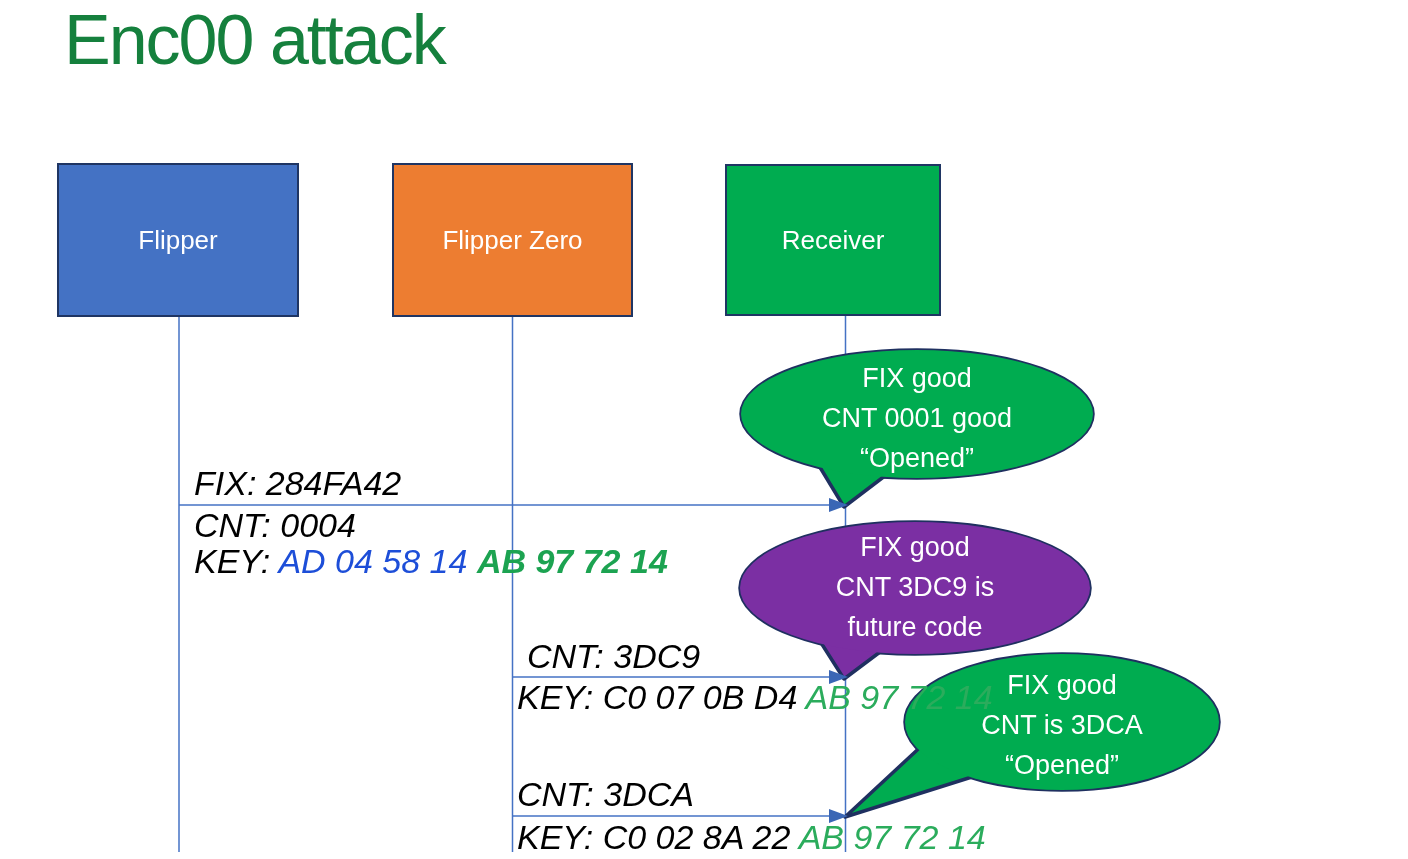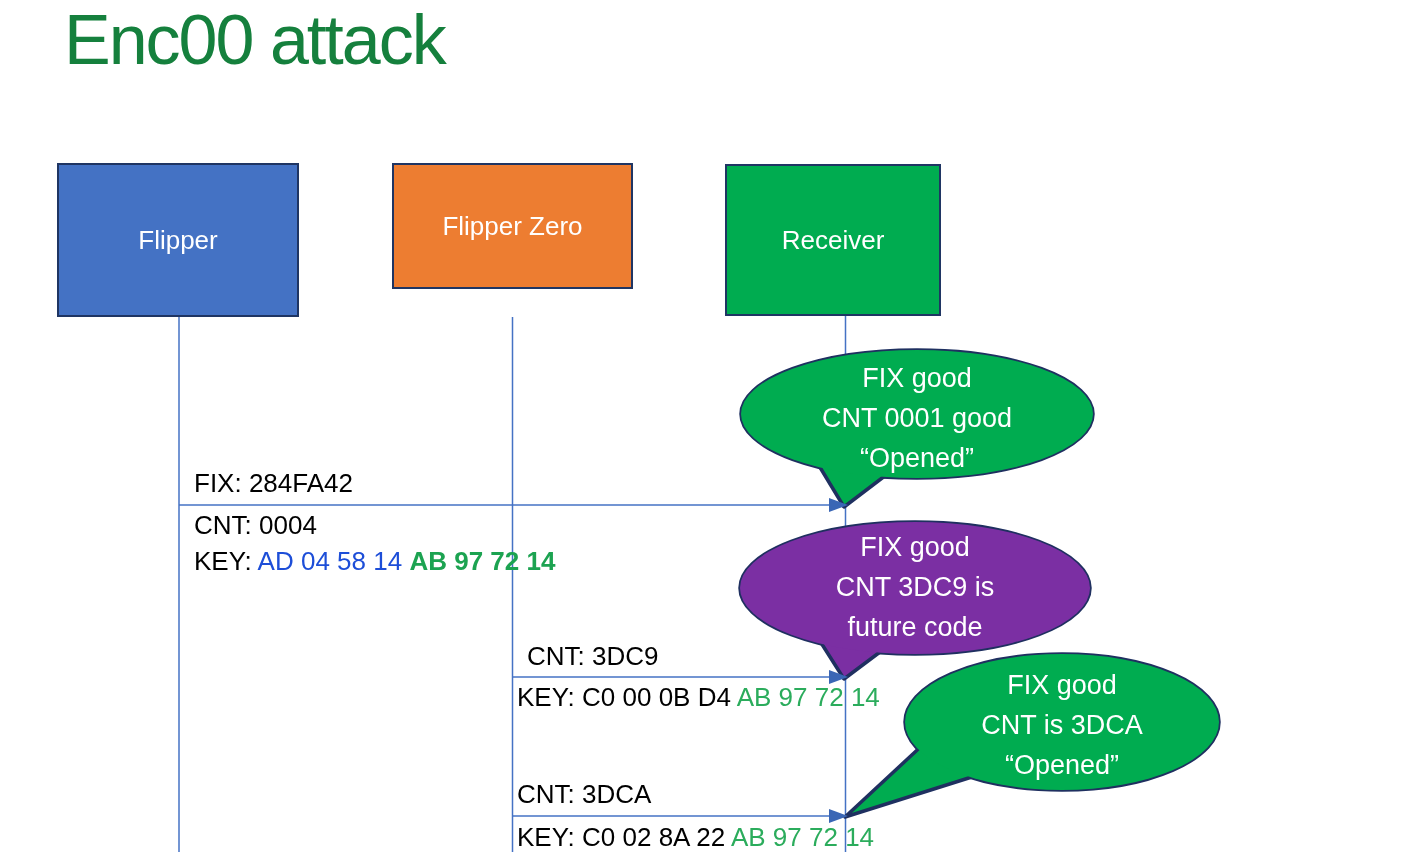--- a/index.html
+++ b/index.html
@@ -10,25 +10,25 @@
   .title{
     position:absolute;left:64px;top:0px;font-size:70px;font-weight:300;
     letter-spacing:-2px;color:#15803d;white-space:nowrap;
   }
   .actor{
     position:absolute;display:flex;align-items:center;justify-content:center;
     color:#ffffff;font-size:26px;border:2px solid #1F3563;box-sizing:border-box;
     white-space:nowrap;
   }
   .actor.remote{left:57px;top:163px;width:242px;height:154px;background:#4472C4;}
-  .actor.flipper{left:392px;top:163px;width:241px;height:126px;background:#ED7D31;}
+  .actor.flipper{left:392px;top:163px;width:241px;height:154px;background:#ED7D31;}
   .actor.receiver{left:725px;top:164px;width:216px;height:152px;background:#00AC50;}
   svg.layer{position:absolute;left:0;top:0;}
   .msg{
-    position:absolute;font-size:26px;color:#000;white-space:nowrap;line-height:33px;
+    position:absolute;font-size:34px;color:#000;white-space:nowrap;line-height:33px;font-style:italic;
   }
   .msg .red{color:#1d4ed8;}
   .msg .green{color:#2BAC5C;}
   .msg .green.bold{color:#1CA351;font-weight:bold;}
   .bubble-text{
     position:absolute;width:360px;text-align:center;color:#ffffff;
     font-size:27px;line-height:40px;
   }
 </style>
 </head>
@@ -94,21 +94,21 @@
     <span>CNT: 0004</span>
   </div>
   <div class="msg" style="left:194px;top:545px;">
     <span>KEY: </span><span class="red">AD 04 58 14 </span><span class="green bold">AB 97 72 14</span>
   </div>
 
   <div class="msg" style="left:517px;top:640px;margin-left:10px;">
     <span>CNT: 3DC9</span>
   </div>
   <div class="msg" style="left:517px;top:681px;">
-    <span>KEY: C0 00 0B D4 </span><span class="green">AB 97 72 14</span>
+    <span>KEY: C0 07 0B D4 </span><span class="green">AB 97 72 14</span>
   </div>
 
   <div class="msg" style="left:517px;top:778px;">
     <span>CNT: 3DCA</span>
   </div>
   <div class="msg" style="left:517px;top:821px;">
     <span>KEY: C0 02 8A 22 </span><span class="green">AB 97 72 14</span>
   </div>
 
   <div class="bubble-text" style="left:737px;top:358px;">

